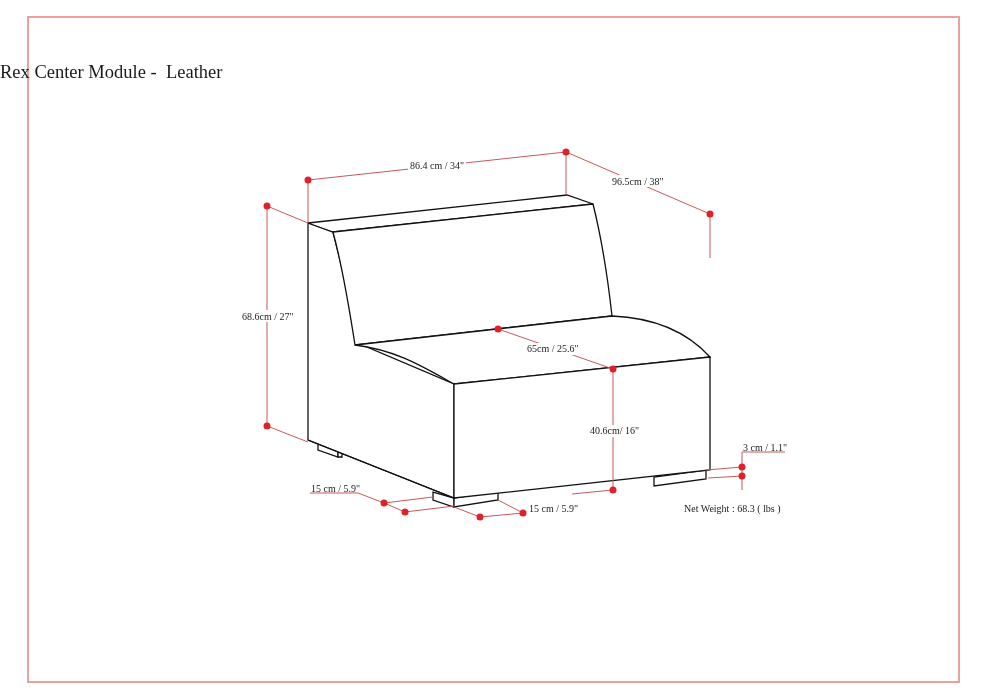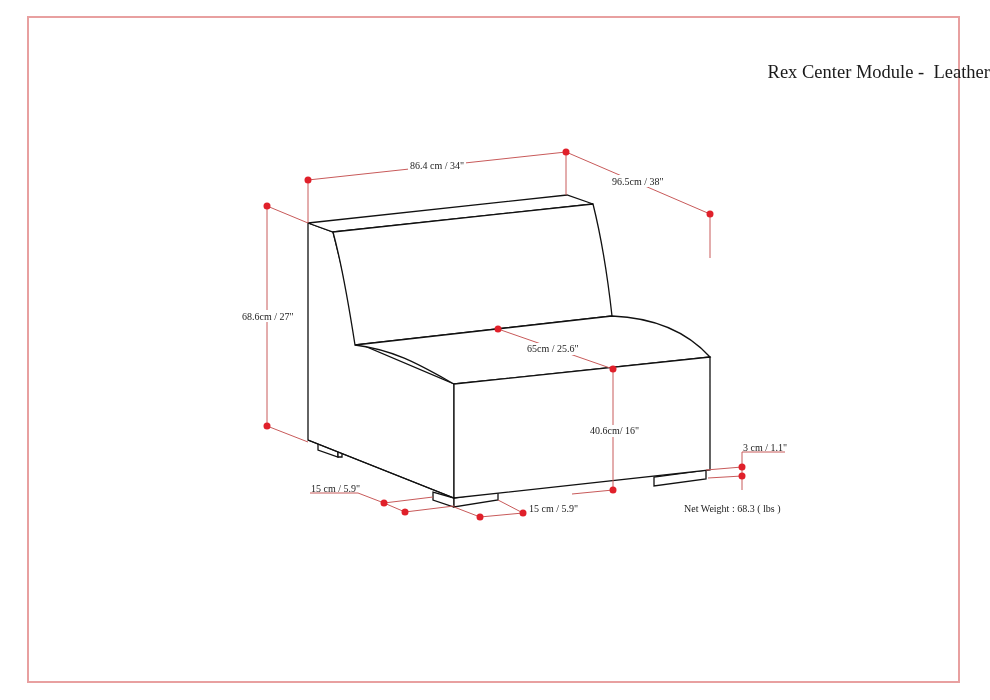--- a/index.html
+++ b/index.html
@@ -2,21 +2,21 @@
 <html><head>
 <meta charset="utf-8">
 <style>
   html, body { margin: 0; padding: 0; background: #ffffff; }
   body { width: 990px; height: 700px; position: relative; overflow: hidden; }
   .frame {
     position: absolute; left: 27px; top: 16px; width: 933px; height: 667px;
     border: 2px solid #e8a0a0; box-sizing: border-box;
   }
   .title {
-    position: absolute; left: 0; width: 990px; top: 62px; text-align: right;
+    position: absolute; left: 0; width: 990px; top: 62px; text-align: left;
     font-family: "Liberation Serif", "DejaVu Serif", serif; font-size: 18.5px; color: #1a1a1a;
     white-space: pre;
   }
   svg.drawing { position: absolute; left: 0; top: 0; }
   .lbl { font-family: "Liberation Serif", "DejaVu Serif", serif; font-size: 10px; fill: #222; }
   .outline { stroke: #111; stroke-width: 1.3; fill: none; }
   .outline-fill { stroke: #111; stroke-width: 1.3; fill: #ffffff; }
   .dim { stroke: #c85a5a; stroke-width: 1; fill: none; }
   .dot { fill: #e0202a; }
 </style>

